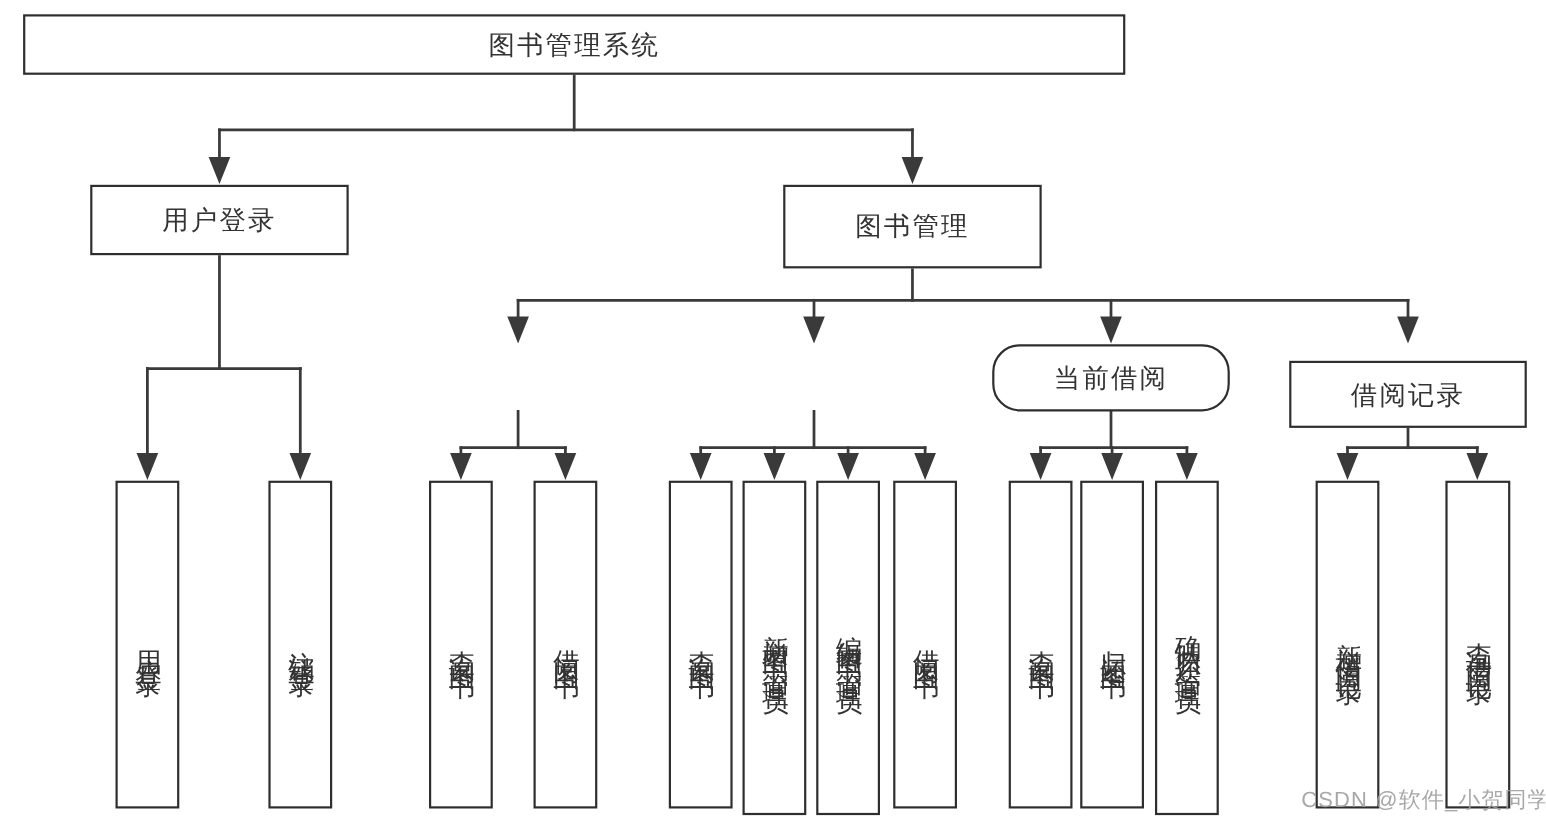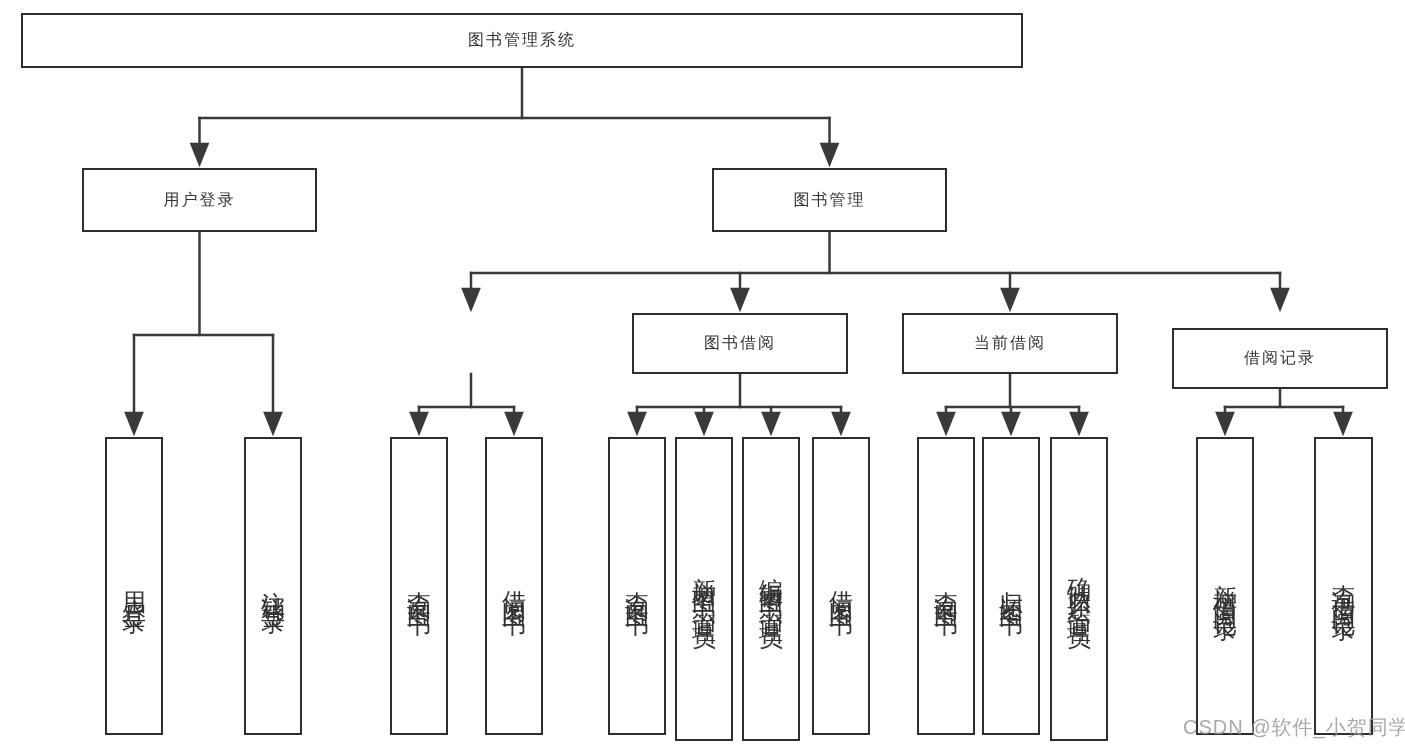--- a/index.html
+++ b/index.html
@@ -24,21 +24,21 @@
     background: #ffffff;
     border: 2.5px solid #2e2e2e;
     box-sizing: border-box;
     display: flex;
     align-items: center;
     justify-content: center;
     color: #333333;
     z-index: 2;
   }
   .h-label {
-    font-size: 16px;
+    font-size: 24px;
     letter-spacing: 2px;
     white-space: nowrap;
   }
   .v-label {
     writing-mode: vertical-rl;
     text-orientation: mixed;
     font-size: 24px;
     letter-spacing: 7px;
     white-space: nowrap;
   }
@@ -134,28 +134,25 @@
     </g>
   </svg>
 
   <div class="box" style="left:21px; top:13px; width:1002px; height:55px;">
     <span class="h-label">图书管理系统</span>
   </div>
 
   <div class="box" style="left:82px; top:168px; width:235px; height:64px;">
     <span class="h-label">用户登录</span>
   </div>
-  <div class="box" style="left:712px; top:168px; width:235px; height:64px;">
+  <div class="box" style="left:712px; top:168px; width:235px; height:76px;">
     <span class="h-label">图书管理</span>
   </div>
 
-  <div class="box" style="left:632px; top:313px; width:216px; height:61px;">
-    <span class="h-label">图书借阅</span>
-  </div>
-  <div class="box" style="left:902px; top:313px; width:216px; height:61px;">
+  <div class="box" style="left:902px; top:313px; width:216px; height:61px;border-radius:25px;">
     <span class="h-label">当前借阅</span>
   </div>
   <div class="box" style="left:1172px; top:328px; width:216px; height:61px;">
     <span class="h-label">借阅记录</span>
   </div>
 
   <div class="box" style="left:105px; top:437px; width:58px; height:298px;">
     <span class="v-label">用户登录</span>
   </div>
   <div class="box" style="left:244px; top:437px; width:58px; height:298px;">

